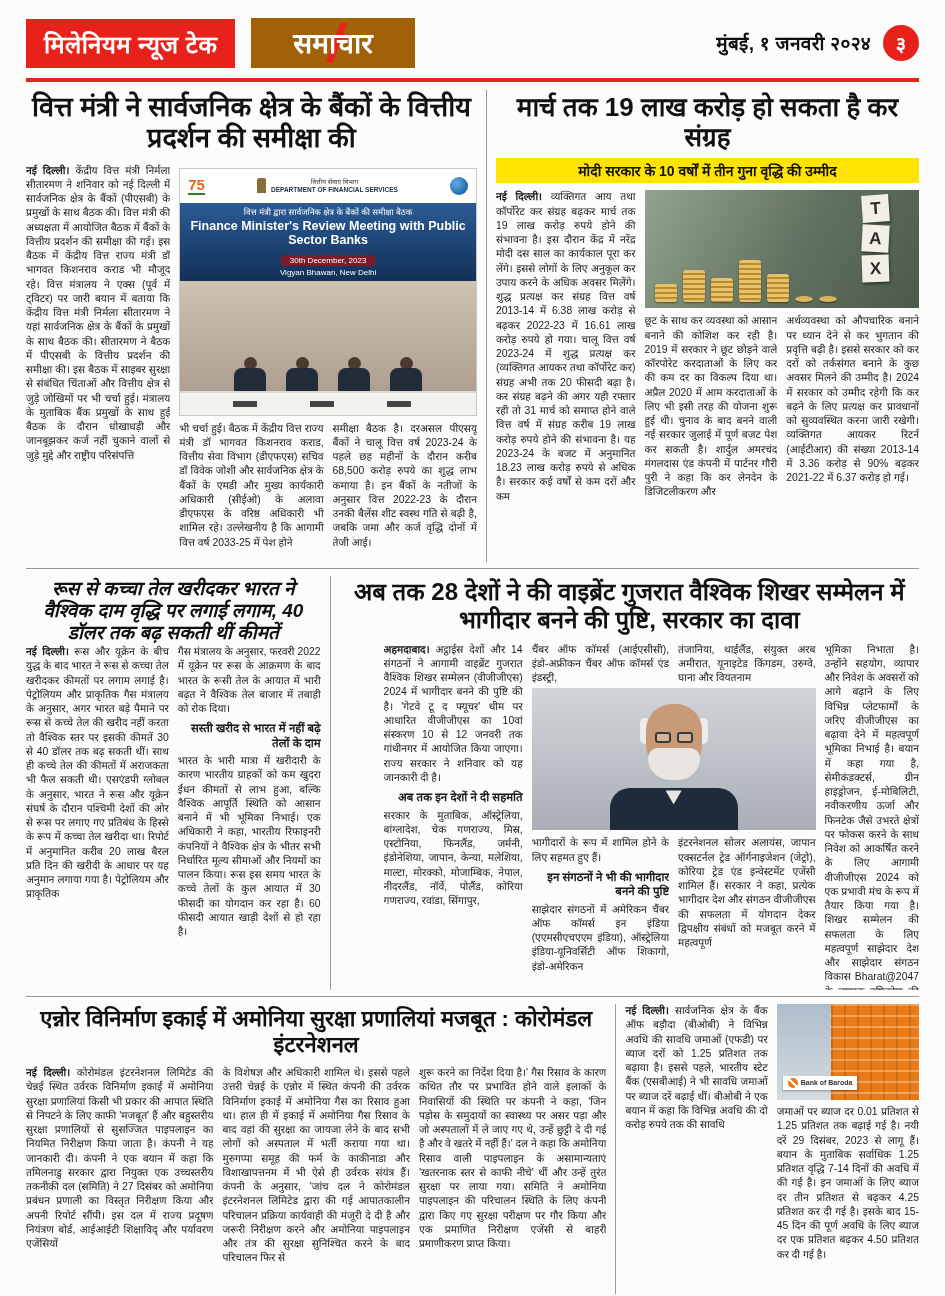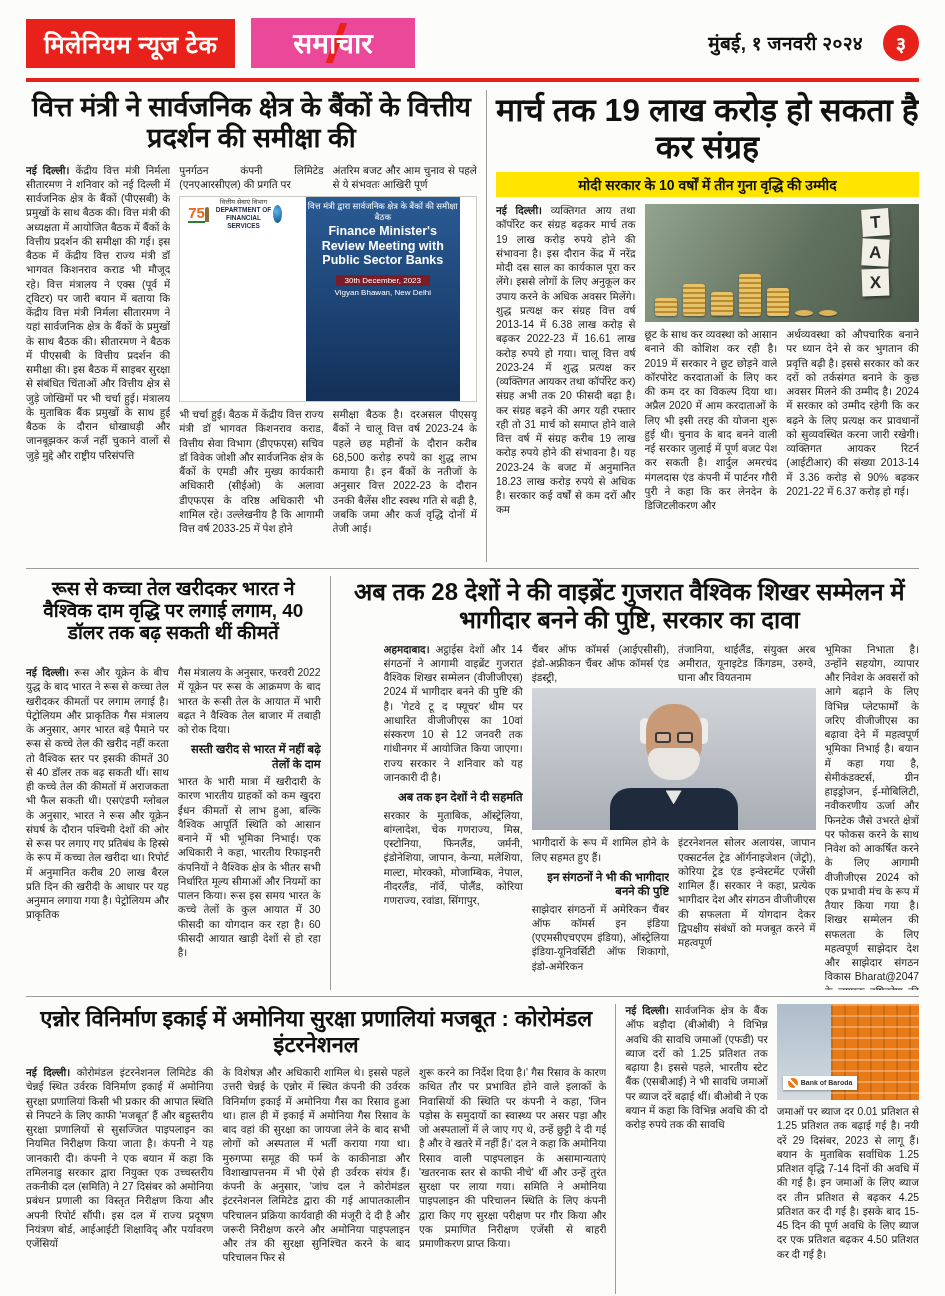--- a/index.html
+++ b/index.html
@@ -3,58 +3,58 @@
 <meta charset="utf-8">
 <style>
   * { margin:0; padding:0; box-sizing:border-box; }
   html,body { background:#e8e8e4; }
   body { font-family:"Liberation Sans","DejaVu Sans",sans-serif; color:#111; }
   .page { width:945px; height:1296px; background:#fcfcfa; margin:0 auto; padding:16px 26px 10px; overflow:hidden; position:relative; }
 
   
   .masthead { display:flex; align-items:center; height:54px; gap:16px; }
   .brand-box { background:#e8221a; color:#fff; font-size:24px; font-weight:bold; padding:8px 18px; white-space:nowrap; letter-spacing:.5px; }
-  .title-box { background:#ec4899; color:#fff; font-size:28px; font-weight:bold; padding:5px 42px 7px; position:relative; }
+  .title-box { background:#a16207; color:#fff; font-size:28px; font-weight:bold; padding:5px 42px 7px; position:relative; }
   .title-box .slash { position:absolute; left:50%; top:5px; bottom:5px; width:7px; background:#e8221a; transform:skewX(-20deg); z-index:0; }
   .title-box .ttl { position:relative; z-index:1; }
-  .masthead-right { margin-left:auto; display:flex; align-items:center; gap:20px; }
+  .masthead-right { margin-left:auto; display:flex; align-items:center; gap:12px; }
   .date-text { font-size:19px; font-weight:bold; letter-spacing:.3px; }
   .page-badge { width:36px; height:36px; border-radius:50%; background:#e8221a; color:#fff; display:flex; align-items:center; justify-content:center; font-size:20px; font-weight:bold; }
   .red-rule { height:4px; background:#e8221a; margin:8px 0 8px; }
 
   
   .row { display:flex; }
   .row1 { height:472px; }
   .row2 { height:414px; }
   .row3 { height:290px; }
   .hsep { border-top:1px solid #9a9a9a; margin:6px 0 7px; }
   .art { overflow:hidden; }
   h1 { text-align:center; font-weight:bold; line-height:1.16; margin:2px 0 9px; }
   .art1 { width:51.5%; padding-right:9px; }
   .art2 { width:48.5%; padding-left:9px; border-left:1px solid #9a9a9a; }
   .art3 { width:34%; padding-right:9px; }
   .art4 { width:66%; padding-left:9px; border-left:1px solid #9a9a9a; }
   .art5 { width:66%; padding-right:9px; }
   .art6 { width:34%; padding-left:9px; border-left:1px solid #9a9a9a; }
   .art1 h1 { font-size:27px; }
-  .art2 h1 { font-size:32px; margin-bottom:6px; }
-  .art3 h1 { font-size:19px; margin-bottom:22px; }
+  .art2 h1 { font-size:26px; margin-bottom:6px; }
+  .art3 h1 { font-size:19px; margin-bottom:1px;font-style:italic; }
   .art4 h1 { font-size:24px; }
   .art5 h1 { font-size:22px; }
   .art6 h1 { font-size:18px; }
   .yellow-bar { background:#ffe400; font-weight:bold; font-size:14px; text-align:center; padding:3px 2px; margin-bottom:7px; }
   .body-text, .col { font-size:10.4px; line-height:1.37; text-align:justify; color:#1b1b1b; }
   .dateline { font-weight:bold; }
   .cols { display:flex; gap:9px; }
   .col { flex:1; overflow:hidden; }
   .subhead-sm { font-weight:bold; font-size:11.5px; text-align:right; margin:5px 0 4px; line-height:1.25; }
   .flexbody { display:flex; gap:9px; }
 
   
-  .meeting-photo { margin:4px 0 6px; border:1px solid #c9c9c4; height:206px; display:flex; background:#fff;gap:16px; }
+  .meeting-photo { margin:4px 0 6px; border:1px solid #c9c9c4; height:248px; display:flex; flex-direction:column; background:#fff; }
   .mp-top { height:34px; background:#fff; display:flex; align-items:center; justify-content:space-between; padding:2px 8px; }
   .logo75 { color:#e8681a; font-weight:bold; font-size:15px; line-height:1; border-bottom:2px solid #2e7d32; padding-bottom:1px; }
   .mp-center { display:flex; align-items:center; gap:5px; text-align:center; }
   .emblem { width:9px; height:15px; background:#8a6d3b; border-radius:2px 2px 0 0; }
   .mp-center .org { font-size:6.5px; line-height:1.25; color:#333; }
   .mp-center .org .en { font-weight:bold; color:#1b2a4a; }
   .dfs-round { width:18px; height:18px; border-radius:50%; background:radial-gradient(circle at 35% 35%, #5db2e8, #0b4a8a); }
   .mp-banner { background:linear-gradient(180deg,#2a5b95,#123058); color:#fff; text-align:center; padding:3px 2px 4px; }
   .mp-banner .hi { font-size:8.5px; }
   .mp-banner .en { font-size:12.5px; font-weight:bold; line-height:1.15; margin:2px 0; color:#fdfdfd; }
@@ -118,24 +118,20 @@
   <section class="row row1">
 
     <article class="art art1">
       <h1>वित्त मंत्री ने सार्वजनिक क्षेत्र के बैंकों के वित्तीय प्रदर्शन की समीक्षा की</h1>
       <div class="flexbody">
         <div class="col" style="flex:0 0 32%;">
           <b class="dateline">नई दिल्ली।</b>
           <span>केंद्रीय वित्त मंत्री निर्मला सीतारमण ने शनिवार को नई दिल्ली में सार्वजनिक क्षेत्र के बैंकों (पीएसबी) के प्रमुखों के साथ बैठक की। वित्त मंत्री की अध्यक्षता में आयोजित बैठक में बैंकों के वित्तीय प्रदर्शन की समीक्षा की गई। इस बैठक में केंद्रीय वित्त राज्य मंत्री डॉ भागवत किशनराव कराड भी मौजूद रहे। वित्त मंत्रालय ने एक्स (पूर्व में ट्विटर) पर जारी बयान में बताया कि केंद्रीय वित्त मंत्री निर्मला सीतारमण ने यहां सार्वजनिक क्षेत्र के बैंकों के प्रमुखों के साथ बैठक की। सीतारमण ने बैठक में पीएसबी के वित्तीय प्रदर्शन की समीक्षा की। इस बैठक में साइबर सुरक्षा से संबंधित चिंताओं और वित्तीय क्षेत्र से जुड़े जोखिमों पर भी चर्चा हुई। मंत्रालय के मुताबिक बैंक प्रमुखों के साथ हुई बैठक के दौरान धोखाधड़ी और जानबूझकर कर्ज नहीं चुकाने वालों से जुड़े मुद्दे और राष्ट्रीय परिसंपत्ति</span>
         </div>
         <div style="flex:1; display:flex; flex-direction:column; overflow:hidden;">
-          <div class="cols">
-            <div class="col">पुनर्गठन कंपनी लिमिटेड (एनएआरसीएल) की प्रगति पर</div>
-            <div class="col">अंतरिम बजट और आम चुनाव से पहले से ये संभवतः आखिरी पूर्ण</div>
-          </div>
           <div class="meeting-photo">
             <div class="mp-top">
               <div class="logo75">75</div>
               <div class="mp-center">
                 <div class="emblem"></div>
                 <div class="org">
                   <div>वित्तीय सेवाएं विभाग</div>
                   <div class="en">DEPARTMENT OF FINANCIAL SERVICES</div>
                 </div>
               </div>

